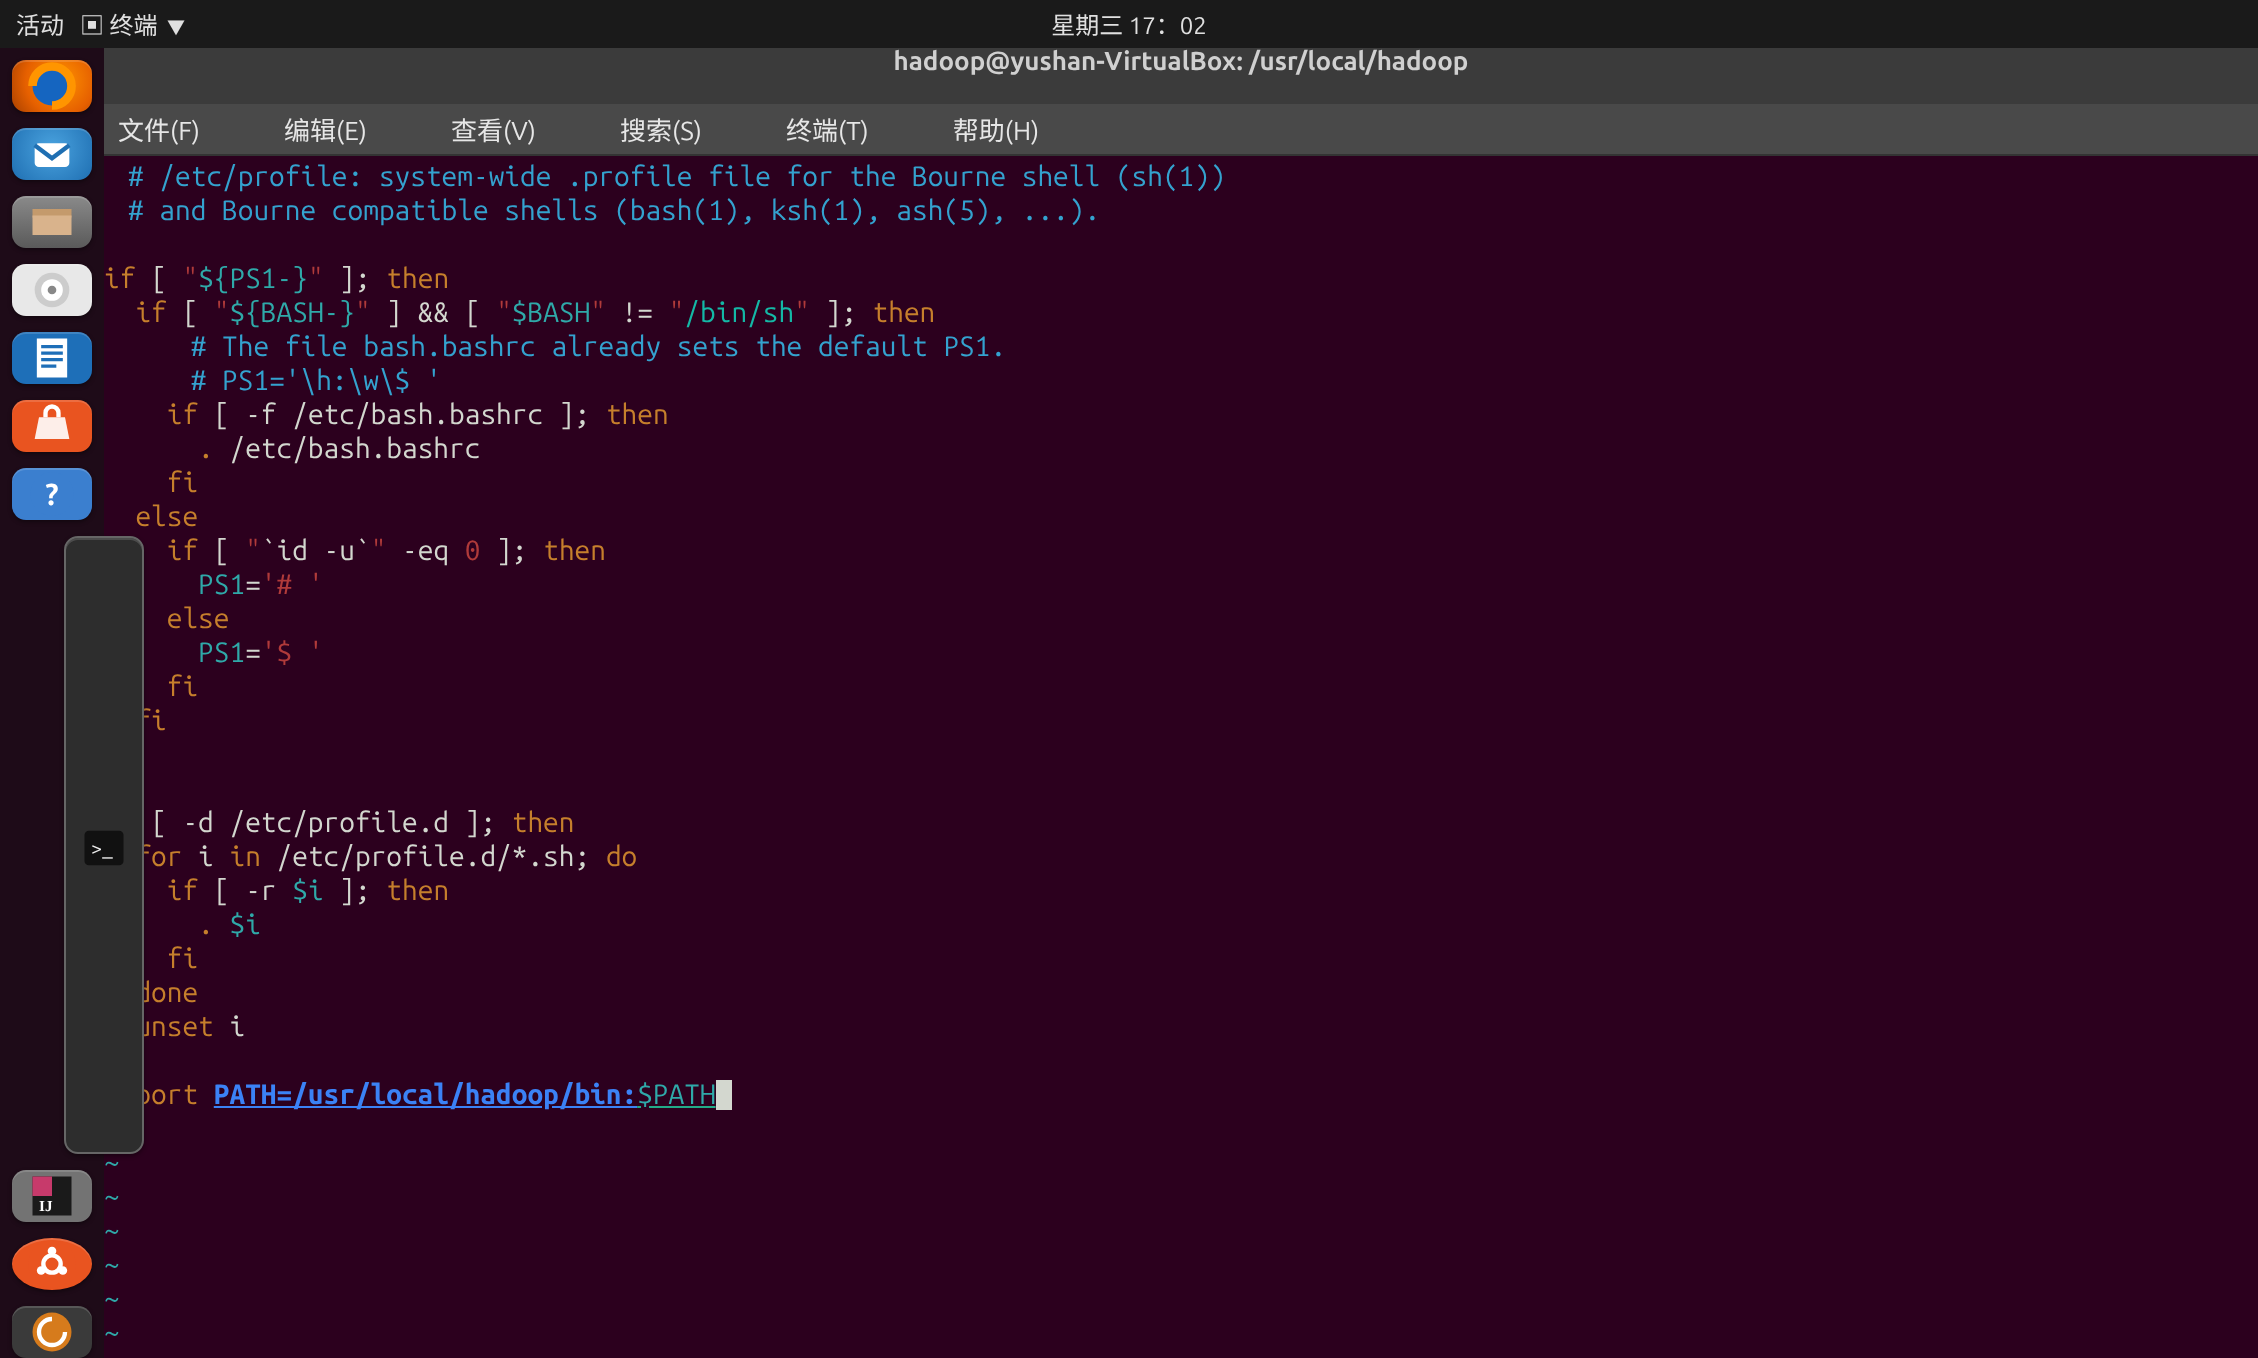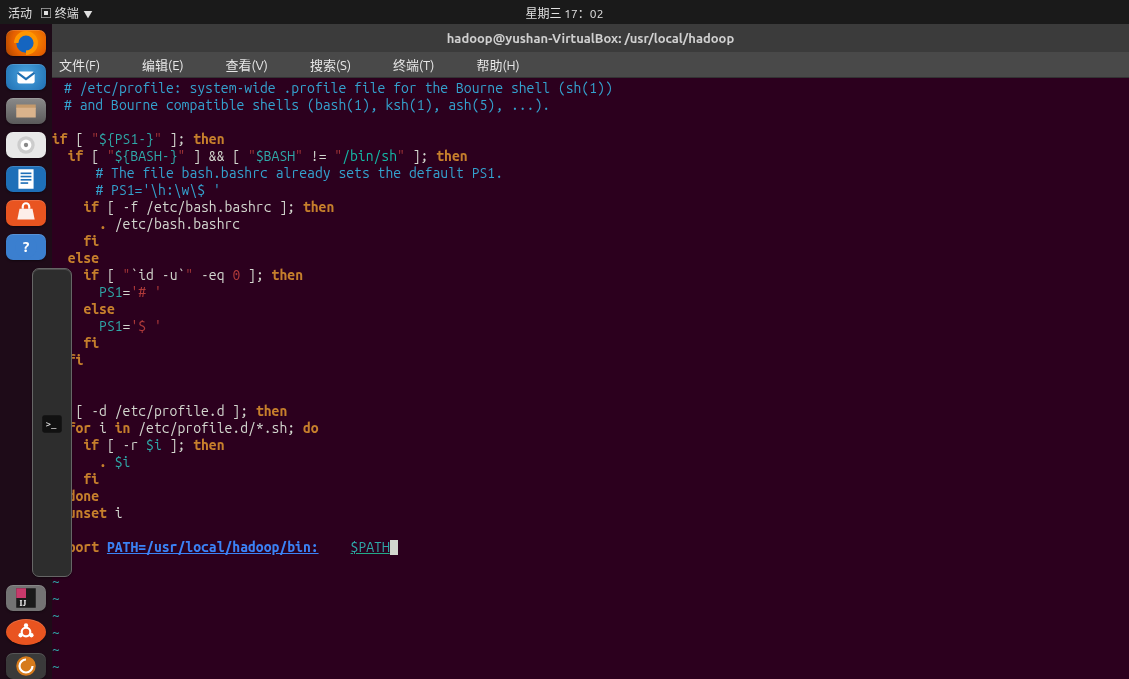--- a/index.html
+++ b/index.html
@@ -19,21 +19,21 @@
   .topbar-left { display: flex; align-items: flex-start; gap: 8px; }
   .topbar-center { position: absolute; left: 50%; transform: translateX(-50%); white-space: nowrap; }
   .topbar-left .dropdown-icon { font-size: 9px; margin-left: 2px; }
   
   
   .window-titlebar {
     height: 28px;
     background: #3b3b3b;
     color: #d0d0d0;
     display: flex;
-    align-items: center;
+    align-items: flex-start;
     justify-content: center;
     font-size: 13px;
     font-weight: bold;
     position: relative;
     margin-left: 52px;
   }
   
   
   .menubar {
     height: 26px;
@@ -105,27 +105,27 @@
     line-height: 17px;
     background: #2c001e;
     color: #d3d7cf;
     white-space: pre;
     padding: 2px 0 0 0;
     margin-left: 52px;
     height: calc(100% - 54px);
     overflow: hidden;
   }
   .c-comment { color: #34a2cf; padding-left: 12px; }
-  .c-keyword { color: #c67f2c; font-weight: bold;}
+  .c-keyword { color: #c67f2c; font-weight: normal;}
   .c-string  { color: #b03a3a; }
   .c-var     { color: #2fa9a9; }
   .c-path    { color: #14b8a6; }
   .c-num     { color: #b03a3a; }
   .c-export  { color: #3b82f6; font-weight: bold; text-decoration: underline;}
-  .c-exportline { text-decoration: underline; text-decoration-color:#2a8;margin-left:32px; }
+  .c-exportline { text-decoration: underline; text-decoration-color:#2a8; }
   .tilde { color: #2fa9a9; }
   .cursor {
     display: inline-block;
     width: 8px;
     height: 15px;
     background: #d3d7cf;
     vertical-align: text-bottom;
   }
 </style>
 </head>

